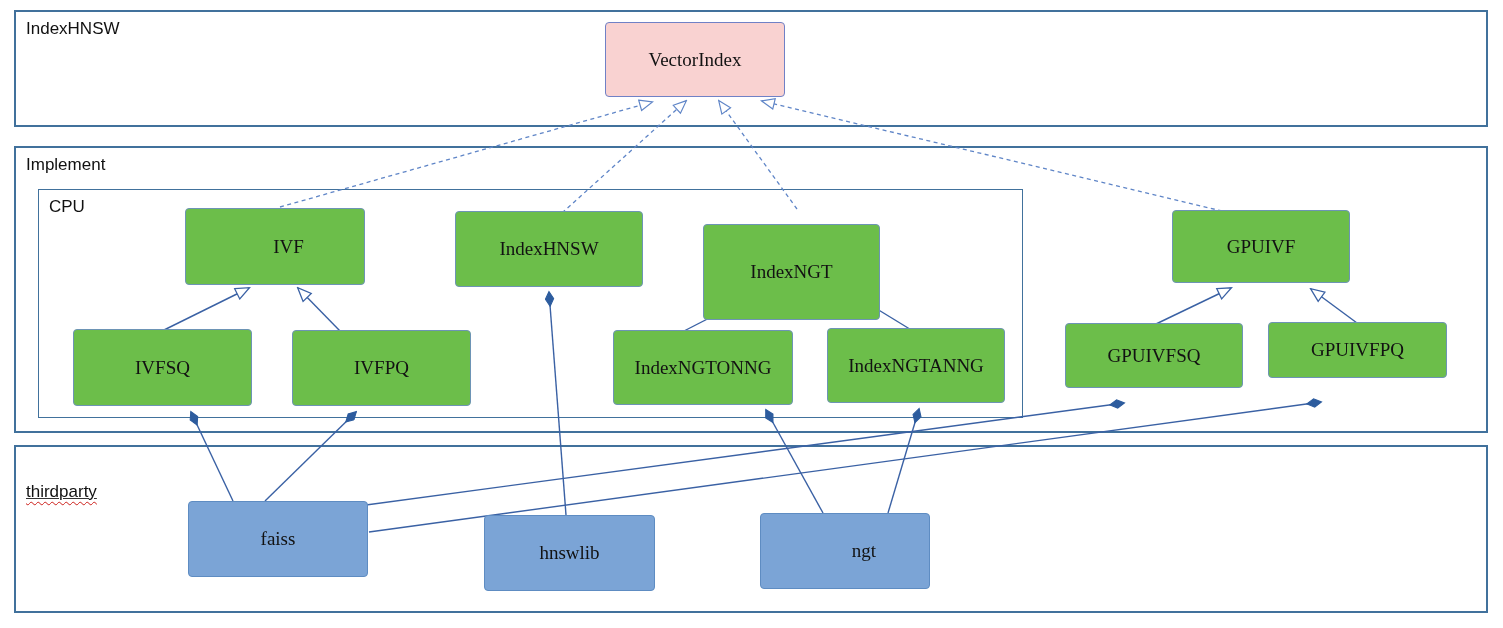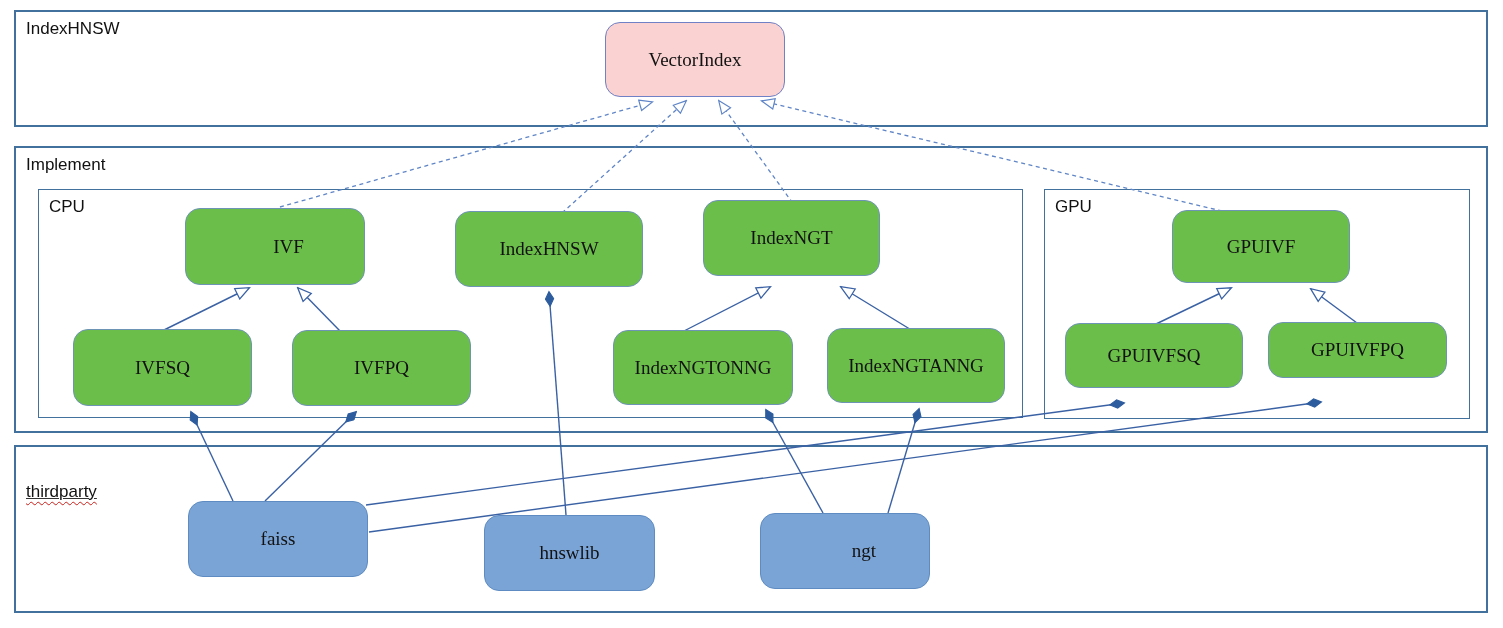--- a/index.html
+++ b/index.html
@@ -32,21 +32,21 @@
   .clabel{
     position:absolute;left:10px;top:7px;font-size:17px;color:var(--c-label_text);
     line-height:1.2;white-space:nowrap;
   }
   .squiggle-outer{ text-decoration:underline solid #333;margin-top:28px; }
   .squiggle-inner{
     text-decoration:underline wavy var(--c-spellcheck_underline);
     text-decoration-thickness:1px;text-underline-offset:4px;
   }
   .node{
-    position:absolute;box-sizing:border-box;border-radius:15px;
+    position:absolute;box-sizing:border-box;border-radius:4px;
     display:flex;align-items:center;justify-content:center;
     font-family:"Liberation Serif",serif;font-size:19px;color:#121212;
     border:1.5px solid;
   }
   .node.iface{background:var(--c-interface_node_fill);border-color:var(--c-interface_node_border);}
   .node.impl{background:var(--c-impl_node_fill);border-color:var(--c-impl_node_border);}
   .node.lib{background:var(--c-thirdparty_node_fill);border-color:var(--c-thirdparty_node_border);}
   .edges{position:absolute;left:0;top:0;width:1503px;height:628px;pointer-events:none;}
   .edge-solid{stroke:var(--c-edge_solid);stroke-width:1.4;fill:none;}
   .edge-dashed{stroke:var(--c-edge_dashed);stroke-width:1.3;stroke-dasharray:4 3.5;fill:none;}
@@ -61,23 +61,20 @@
   </div>
 
   <div class="container" style="left:14px;top:146px;width:1474px;height:287px;">
     <span class="clabel">Implement</span>
   </div>
 
   <div class="subcontainer" style="left:38px;top:189px;width:985px;height:229px;">
     <span class="clabel">CPU</span>
   </div>
 
-  <div class="subcontainer" style="left:1044px;top:189px;width:426px;height:230px;">
-    <span class="clabel">GPU</span>
-  </div>
 
   <div class="container" style="left:14px;top:445px;width:1474px;height:168px;">
     <span class="clabel squiggle-outer"><span class="squiggle-inner">thirdparty</span></span>
   </div>
 
   <svg class="edges" viewBox="0 0 1503 628">
     <defs>
       <marker id="triSolid" viewBox="0 0 14 12" refX="12.5" refY="6" markerWidth="16" markerHeight="14" markerUnits="userSpaceOnUse" orient="auto">
         <path d="M1,1 L13,6 L1,11 Z" fill="#ffffff" stroke="var(--c-edge_solid)" stroke-width="1.1"></path>
       </marker>
@@ -113,21 +110,21 @@
   <div class="node iface" style="left:605px;top:22px;width:180px;height:75px;">
     <span>VectorIndex</span>
   </div>
 
   <div class="node impl" style="left:185px;top:208px;width:180px;height:77px;padding-left:27px;">
     <span>IVF</span>
   </div>
   <div class="node impl" style="left:455px;top:211px;width:188px;height:76px;">
     <span>IndexHNSW</span>
   </div>
-  <div class="node impl" style="left:703px;top:200px;width:177px;height:76px;">
+  <div class="node impl" style="left:703px;top:224px;width:177px;height:96px;">
     <span>IndexNGT</span>
   </div>
   <div class="node impl" style="left:73px;top:329px;width:179px;height:77px;text-align:center;">
     <span>IVFSQ</span>
   </div>
   <div class="node impl" style="left:292px;top:330px;width:179px;height:76px;">
     <span>IVFPQ</span>
   </div>
   <div class="node impl" style="left:613px;top:330px;width:180px;height:75px;">
     <span>IndexNGTONNG</span>

